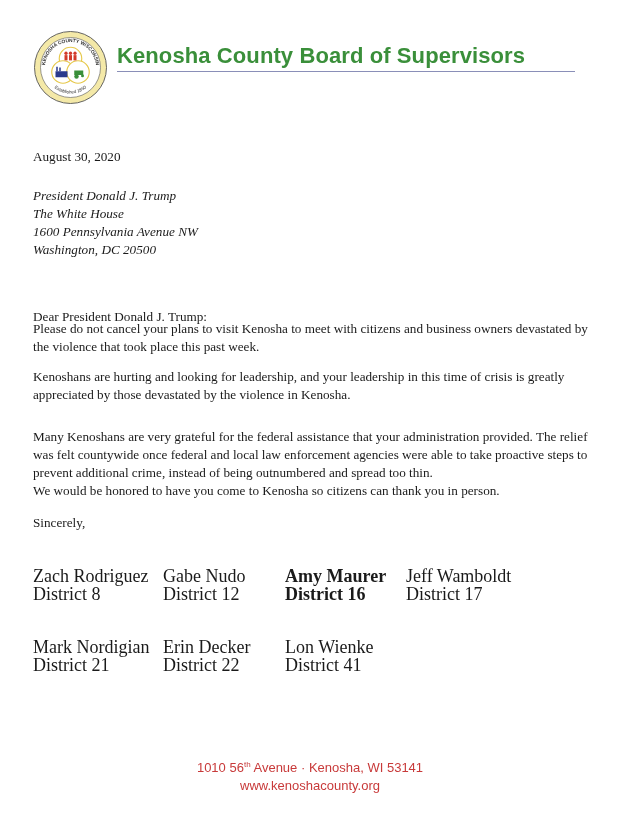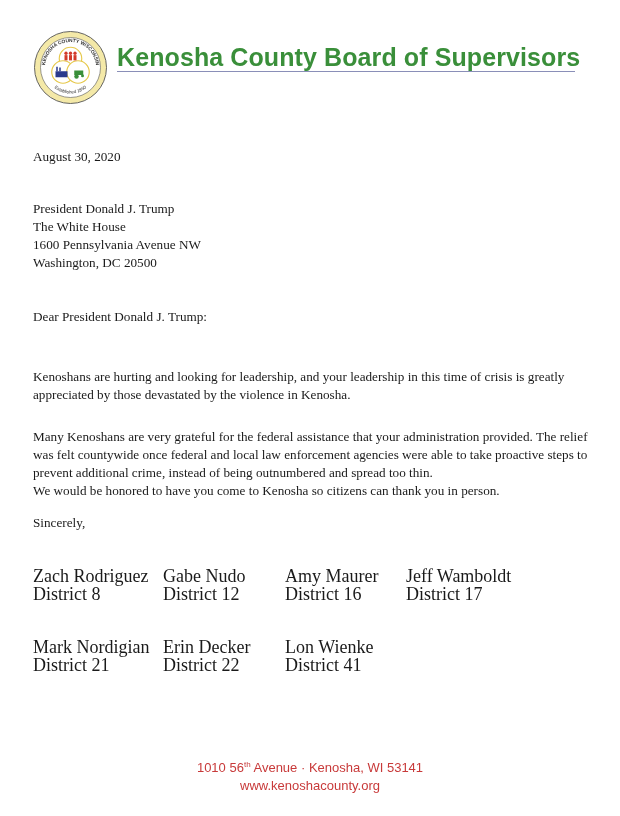--- a/index.html
+++ b/index.html
@@ -1,23 +1,23 @@
 <!DOCTYPE html>
 <html><head>
   <meta charset="utf-8">
   <style>
     html, body { margin: 0; padding: 0; background: #ffffff; }
     body { width: 620px; height: 816px; position: relative; overflow: hidden; font-family: "Liberation Serif", "DejaVu Serif", serif; color: #1a1a1a; }
     .page { position: absolute; inset: 0; }
     .logo { position: absolute; left: 33px; top: 30px; width: 75px; height: 75px; }
-    .header-title { position: absolute; left: 117px; top: 43px; font-family: "Liberation Sans", "DejaVu Sans", sans-serif; font-weight: bold; font-size: 25px; color: #3a8f3a; letter-spacing: 0.1px; white-space: nowrap; }
+    .header-title { position: absolute; left: 117px; top: 43px; font-family: "Liberation Sans", "DejaVu Sans", sans-serif; font-weight: bold; font-size: 22px; color: #3a8f3a; letter-spacing: 0.1px; white-space: nowrap; }
     .header-rule { position: absolute; left: 117px; top: 71px; width: 458px; height: 1px; background: #8a8fb8; }
     .text { position: absolute; left: 33px; font-size: 13.2px; line-height: 18px; }
     .date { top: 148px; }
-    .address { top: 200px; }
+    .address { top: 187px; font-style: italic; }
     .address div { height: 18px; }
     .salutation { top: 308px; }
     .para { width: 560px; }
     .p1 { top: 320px; }
     .p2 { top: 368px; }
     .p3 { top: 428px; }
     .p4 { top: 482px; }
     .closing { top: 514px; }
     .sig { position: absolute; font-size: 18px; line-height: 18px; white-space: nowrap; }
     .footer { position: absolute; left: 0; width: 620px; text-align: center; font-family: "Liberation Sans", "DejaVu Sans", sans-serif; font-size: 13px; color: #c83a3a; }
@@ -71,35 +71,36 @@
 
   <div class="text address">
     <div>President Donald J. Trump</div>
     <div>The White House</div>
     <div>1600 Pennsylvania Avenue NW</div>
     <div>Washington, DC 20500</div>
   </div>
 
   <div class="text salutation">Dear President Donald J. Trump:</div>
 
+  <div class="text para p1">Please do not cancel your plans to visit Kenosha to meet with citizens and business owners devastated by the violence that took place this past week.</div>
   <div class="text para p2">Kenoshans are hurting and looking for leadership, and your leadership in this time of crisis is greatly appreciated by those devastated by the violence in Kenosha.</div>
   <div class="text para p3">Many Kenoshans are very grateful for the federal assistance that your administration provided. The relief was felt countywide once federal and local law enforcement agencies were able to take proactive steps to prevent additional crime, instead of being outnumbered and spread too thin.</div>
   <div class="text para p4">We would be honored to have you come to Kenosha so citizens can thank you in person.</div>
 
   <div class="text closing">Sincerely,</div>
 
   <div class="sig" style="left:33px; top:567px;">
     <div>Zach Rodriguez</div>
     <div>District 8</div>
   </div>
   <div class="sig" style="left:163px; top:567px;">
     <div>Gabe Nudo</div>
     <div>District 12</div>
   </div>
-  <div class="sig" style="left:285px; top:567px;">
+  <div class="sig" style="left:285px; top:567px;font-weight:bold;">
     <div>Amy Maurer</div>
     <div>District 16</div>
   </div>
   <div class="sig" style="left:406px; top:567px;">
     <div>Jeff Wamboldt</div>
     <div>District 17</div>
   </div>
 
   <div class="sig" style="left:33px; top:638px;">
     <div>Mark Nordigian</div>

